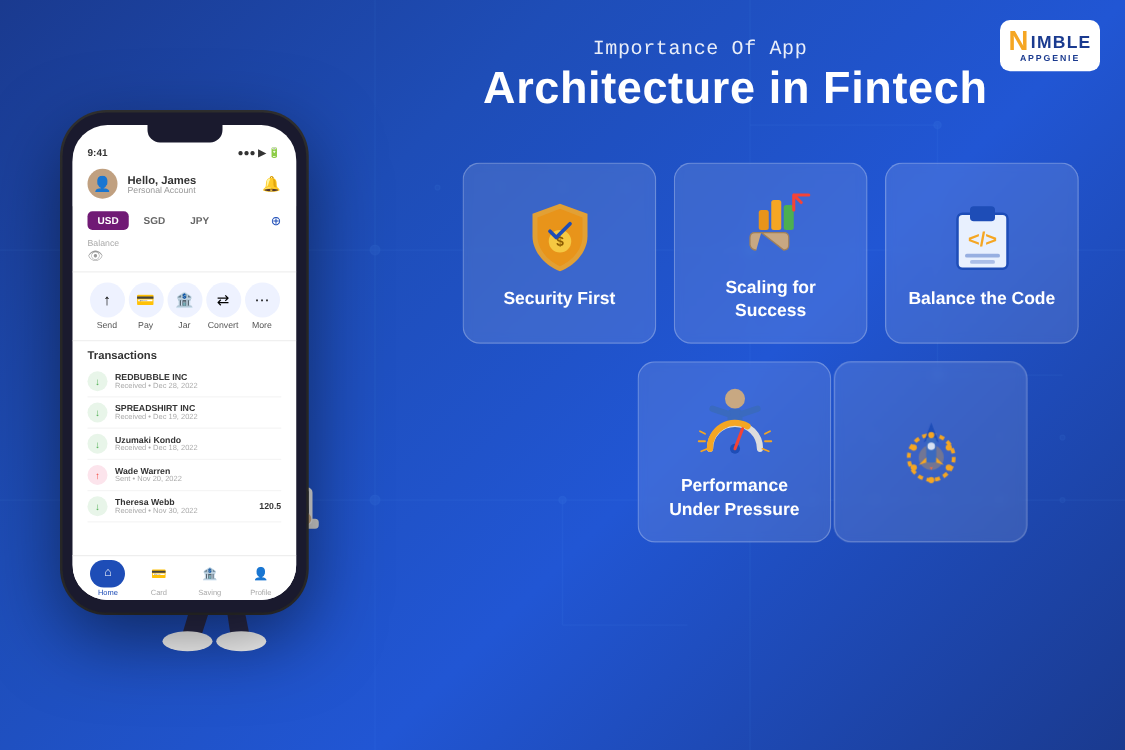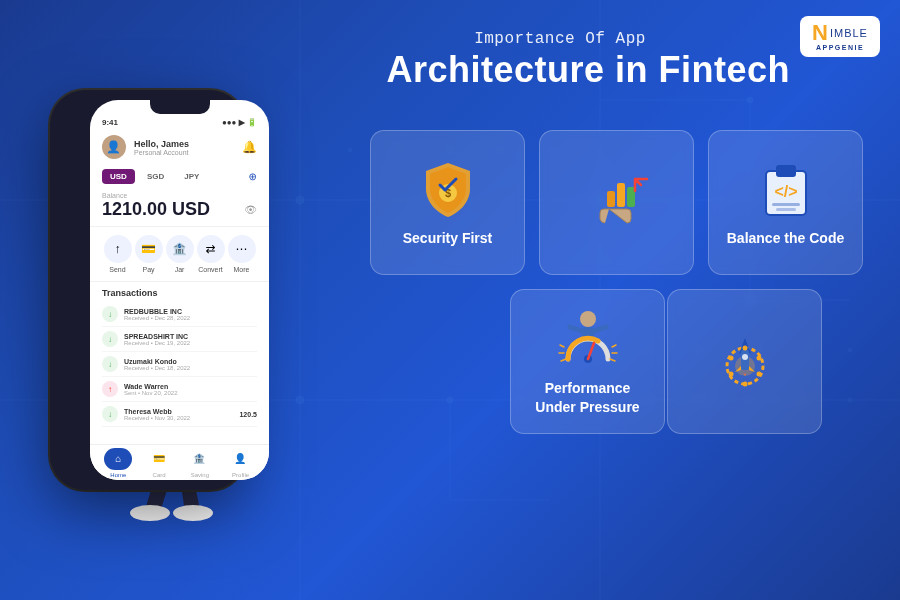--- a/index.html
+++ b/index.html
@@ -50,22 +50,22 @@
       align-items: center;
       gap: 2px;
     }
     .logo-n {
       font-size: 22px;
       font-weight: 900;
       color: #f5a623;
       line-height: 1;
     }
     .logo-imble {
-      font-size: 11px;
-      font-weight: 400;
+      font-size: 14px;
+      font-weight: 700;
       color: #1a3a8f;
       line-height: 1;
       letter-spacing: 1px;
     }
     .logo-bottom {
       font-size: 7px;
       font-weight: 700;
       color: #1a3a8f;
       letter-spacing: 1.5px;
     }
@@ -114,21 +114,20 @@
       top: 10px;
       z-index: 2;
     }
     .phone-screen {
       width: 100%;
       height: 100%;
       background: white;
       border-radius: 28px;
       overflow: hidden;
       position: relative;
-      margin-left: 32px;
     }
     .phone-notch {
       width: 60px;
       height: 14px;
       background: #1a1a2e;
       border-radius: 0 0 10px 10px;
       margin: 0 auto;
       position: relative;
       z-index: 3;
     }
@@ -447,21 +446,20 @@
         </div>
         <div class="currency-tabs">
           <div class="cur-tab">USD</div>
           <div class="cur-tab inactive">SGD</div>
           <div class="cur-tab inactive">JPY</div>
           <div class="cur-add">⊕</div>
         </div>
         <div class="balance-section">
           <div class="balance-label">Balance</div>
           <div class="balance-row">
-            <div class="balance-amount">1210.00 USD</div>
             <div class="eye-icon">👁</div>
           </div>
         </div>
         <div class="action-icons">
           <div class="action-item">
             <div class="action-icon-circle">↑</div>
             <span class="action-label">Send</span>
           </div>
           <div class="action-item">
             <div class="action-icon-circle">💳</div>
@@ -606,20 +604,21 @@
             <path d="M20 52 Q16 52 15 48 L15 42 Q15 38 19 38 L24 38" fill="#c8a882" stroke="#a0805a" stroke-width="1"></path>
             <path d="M24 38 L30 38 L36 38 L42 38 Q46 38 46 42 L46 48 Q46 52 42 52 Z" fill="#c8a882" stroke="#a0805a" stroke-width="1"></path>
 
             <rect x="22" y="20" width="8" height="16" rx="2" fill="#e8941a"></rect>
             <rect x="32" y="12" width="8" height="24" rx="2" fill="#f5a623"></rect>
             <rect x="42" y="16" width="8" height="20" rx="2" fill="#4caf50"></rect>
 
             <path d="M50 8 L56 14 M50 8 L50 20 M50 8 L62 8" stroke="#f44336" stroke-width="2.5" fill="none" stroke-linecap="round"></path>
           </svg>
         </div>
+        <div class="card-label">Scaling for Success</div>
       </div>
 
       <div class="feature-card">
         <div class="card-icon">
           <svg width="64" height="64" viewBox="0 0 64 64" xmlns="http://www.w3.org/2000/svg">
 
             <rect x="12" y="14" width="40" height="44" rx="4" fill="#e8f0fe" stroke="#1e4db7" stroke-width="2"></rect>
             <rect x="22" y="8" width="20" height="12" rx="3" fill="#1e4db7"></rect>
 
             <text x="32" y="40" text-anchor="middle" font-size="16" font-weight="bold" fill="#f5a623">&lt;/&gt;</text>

